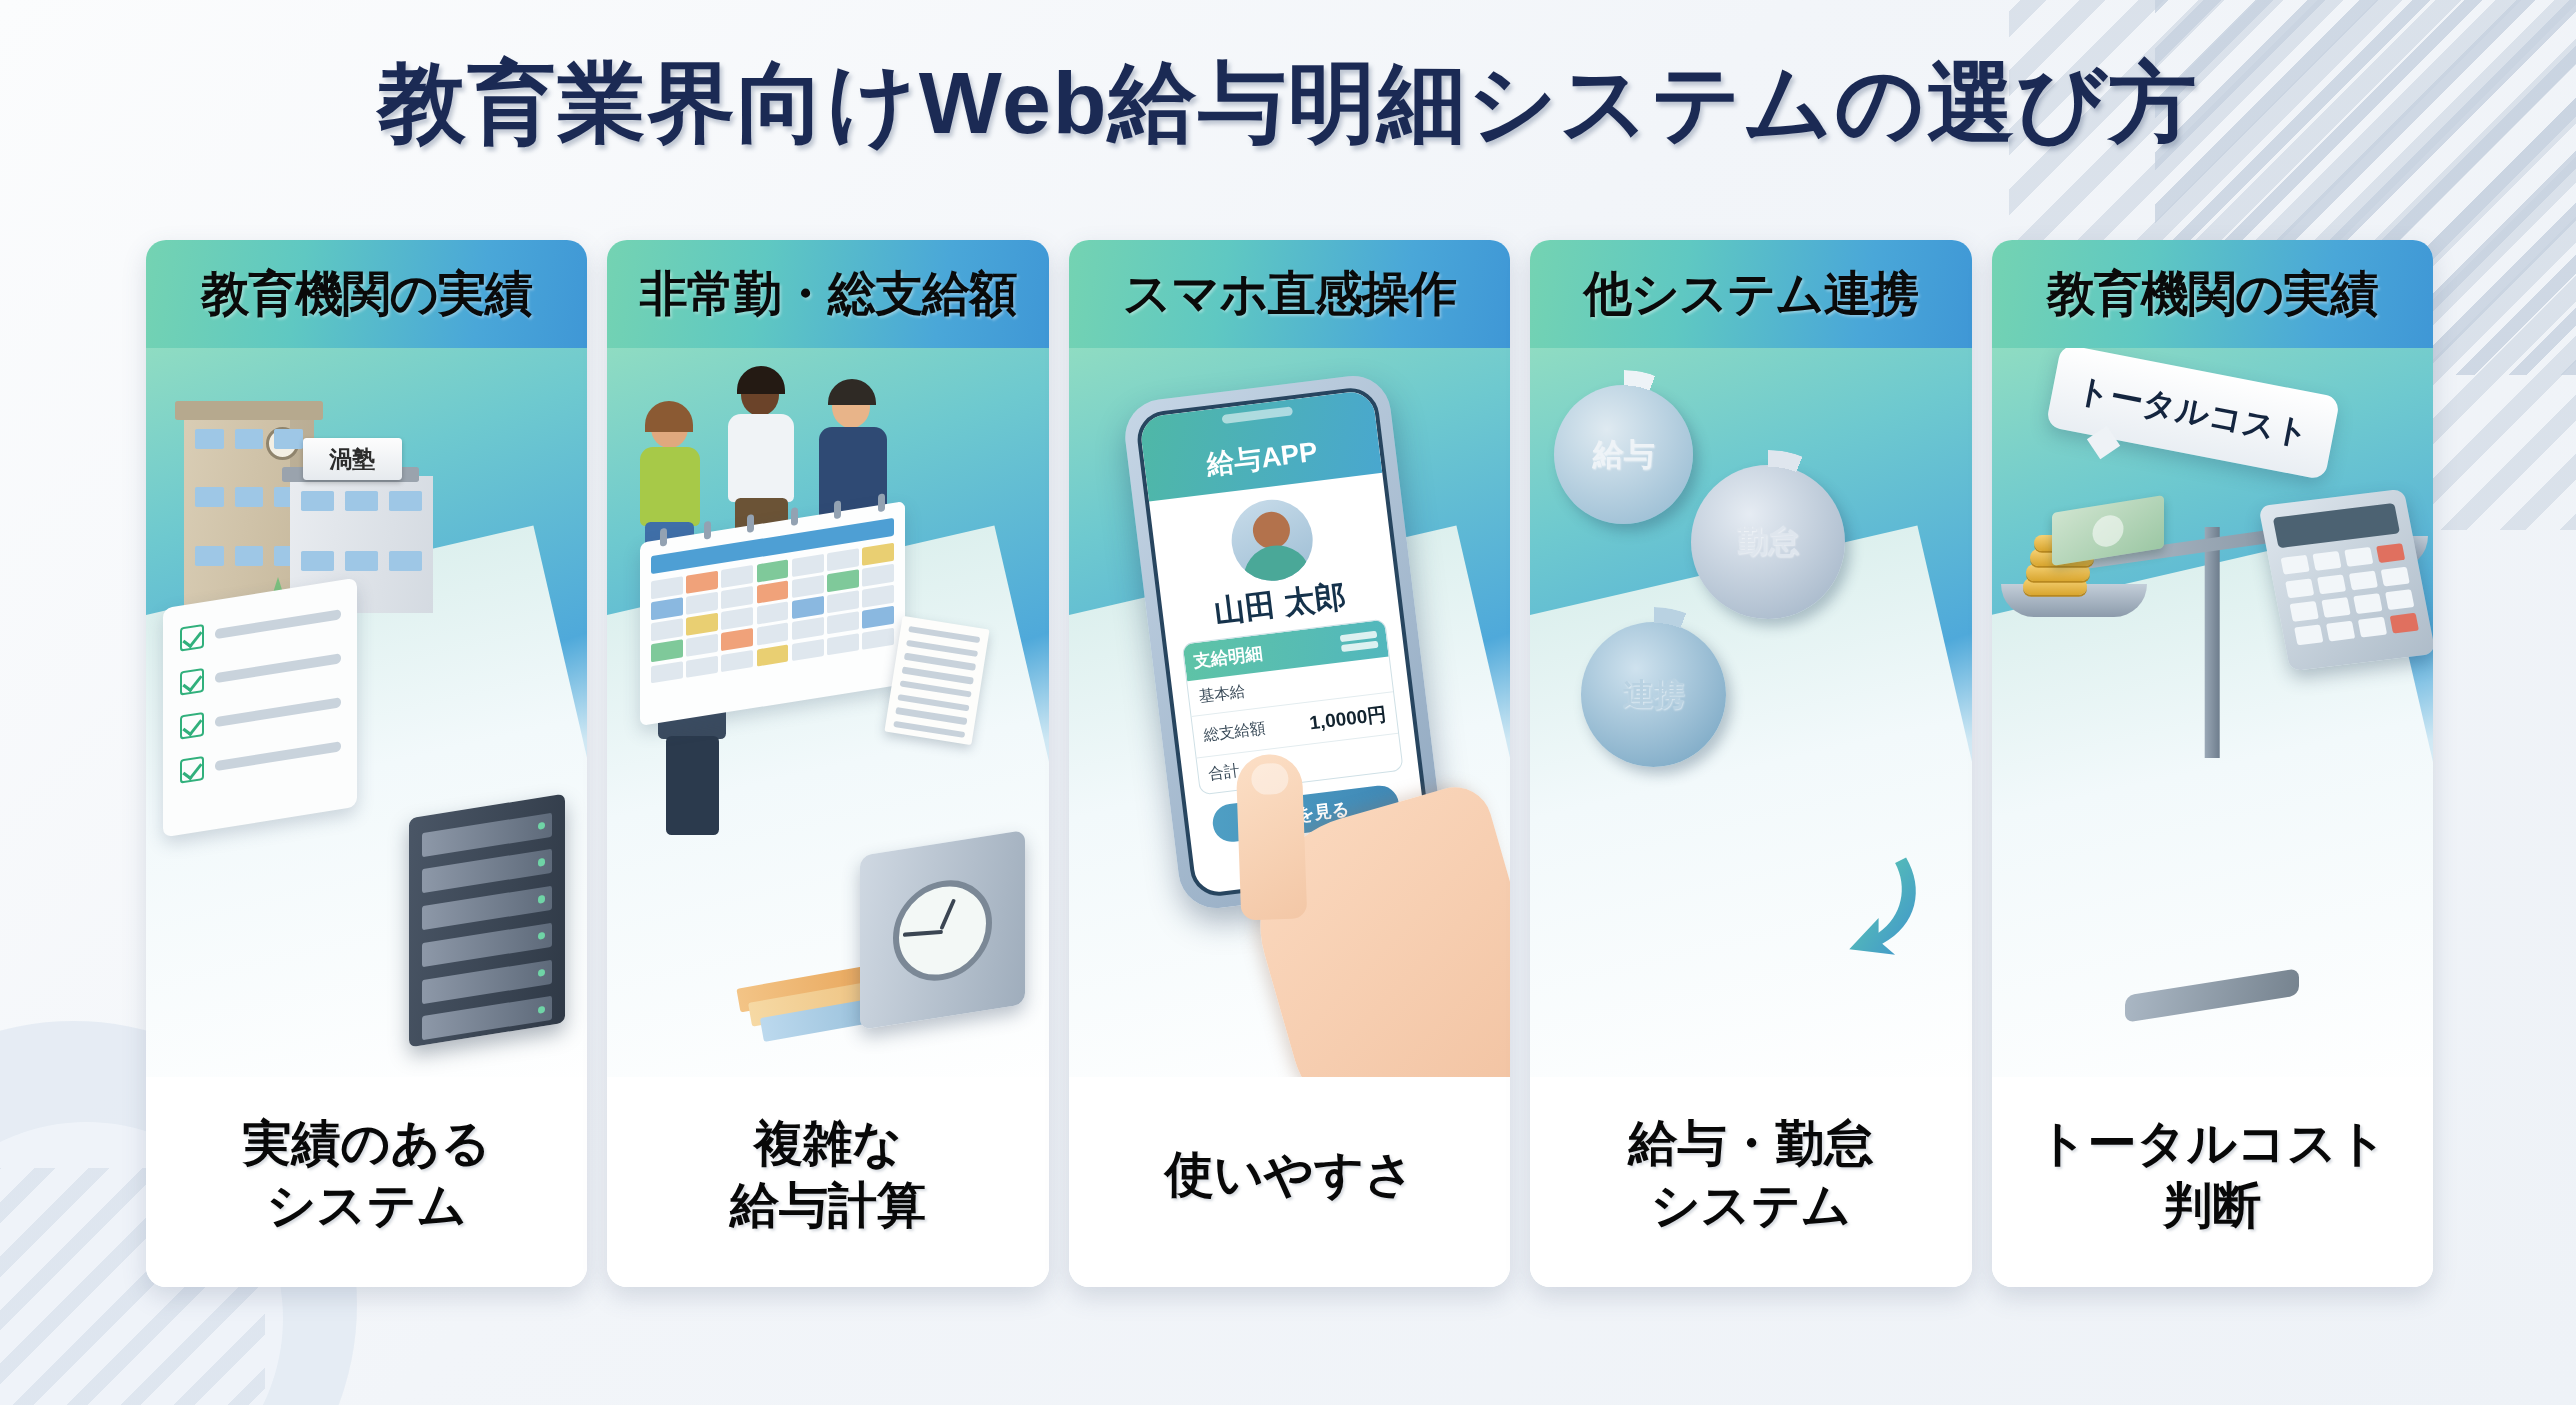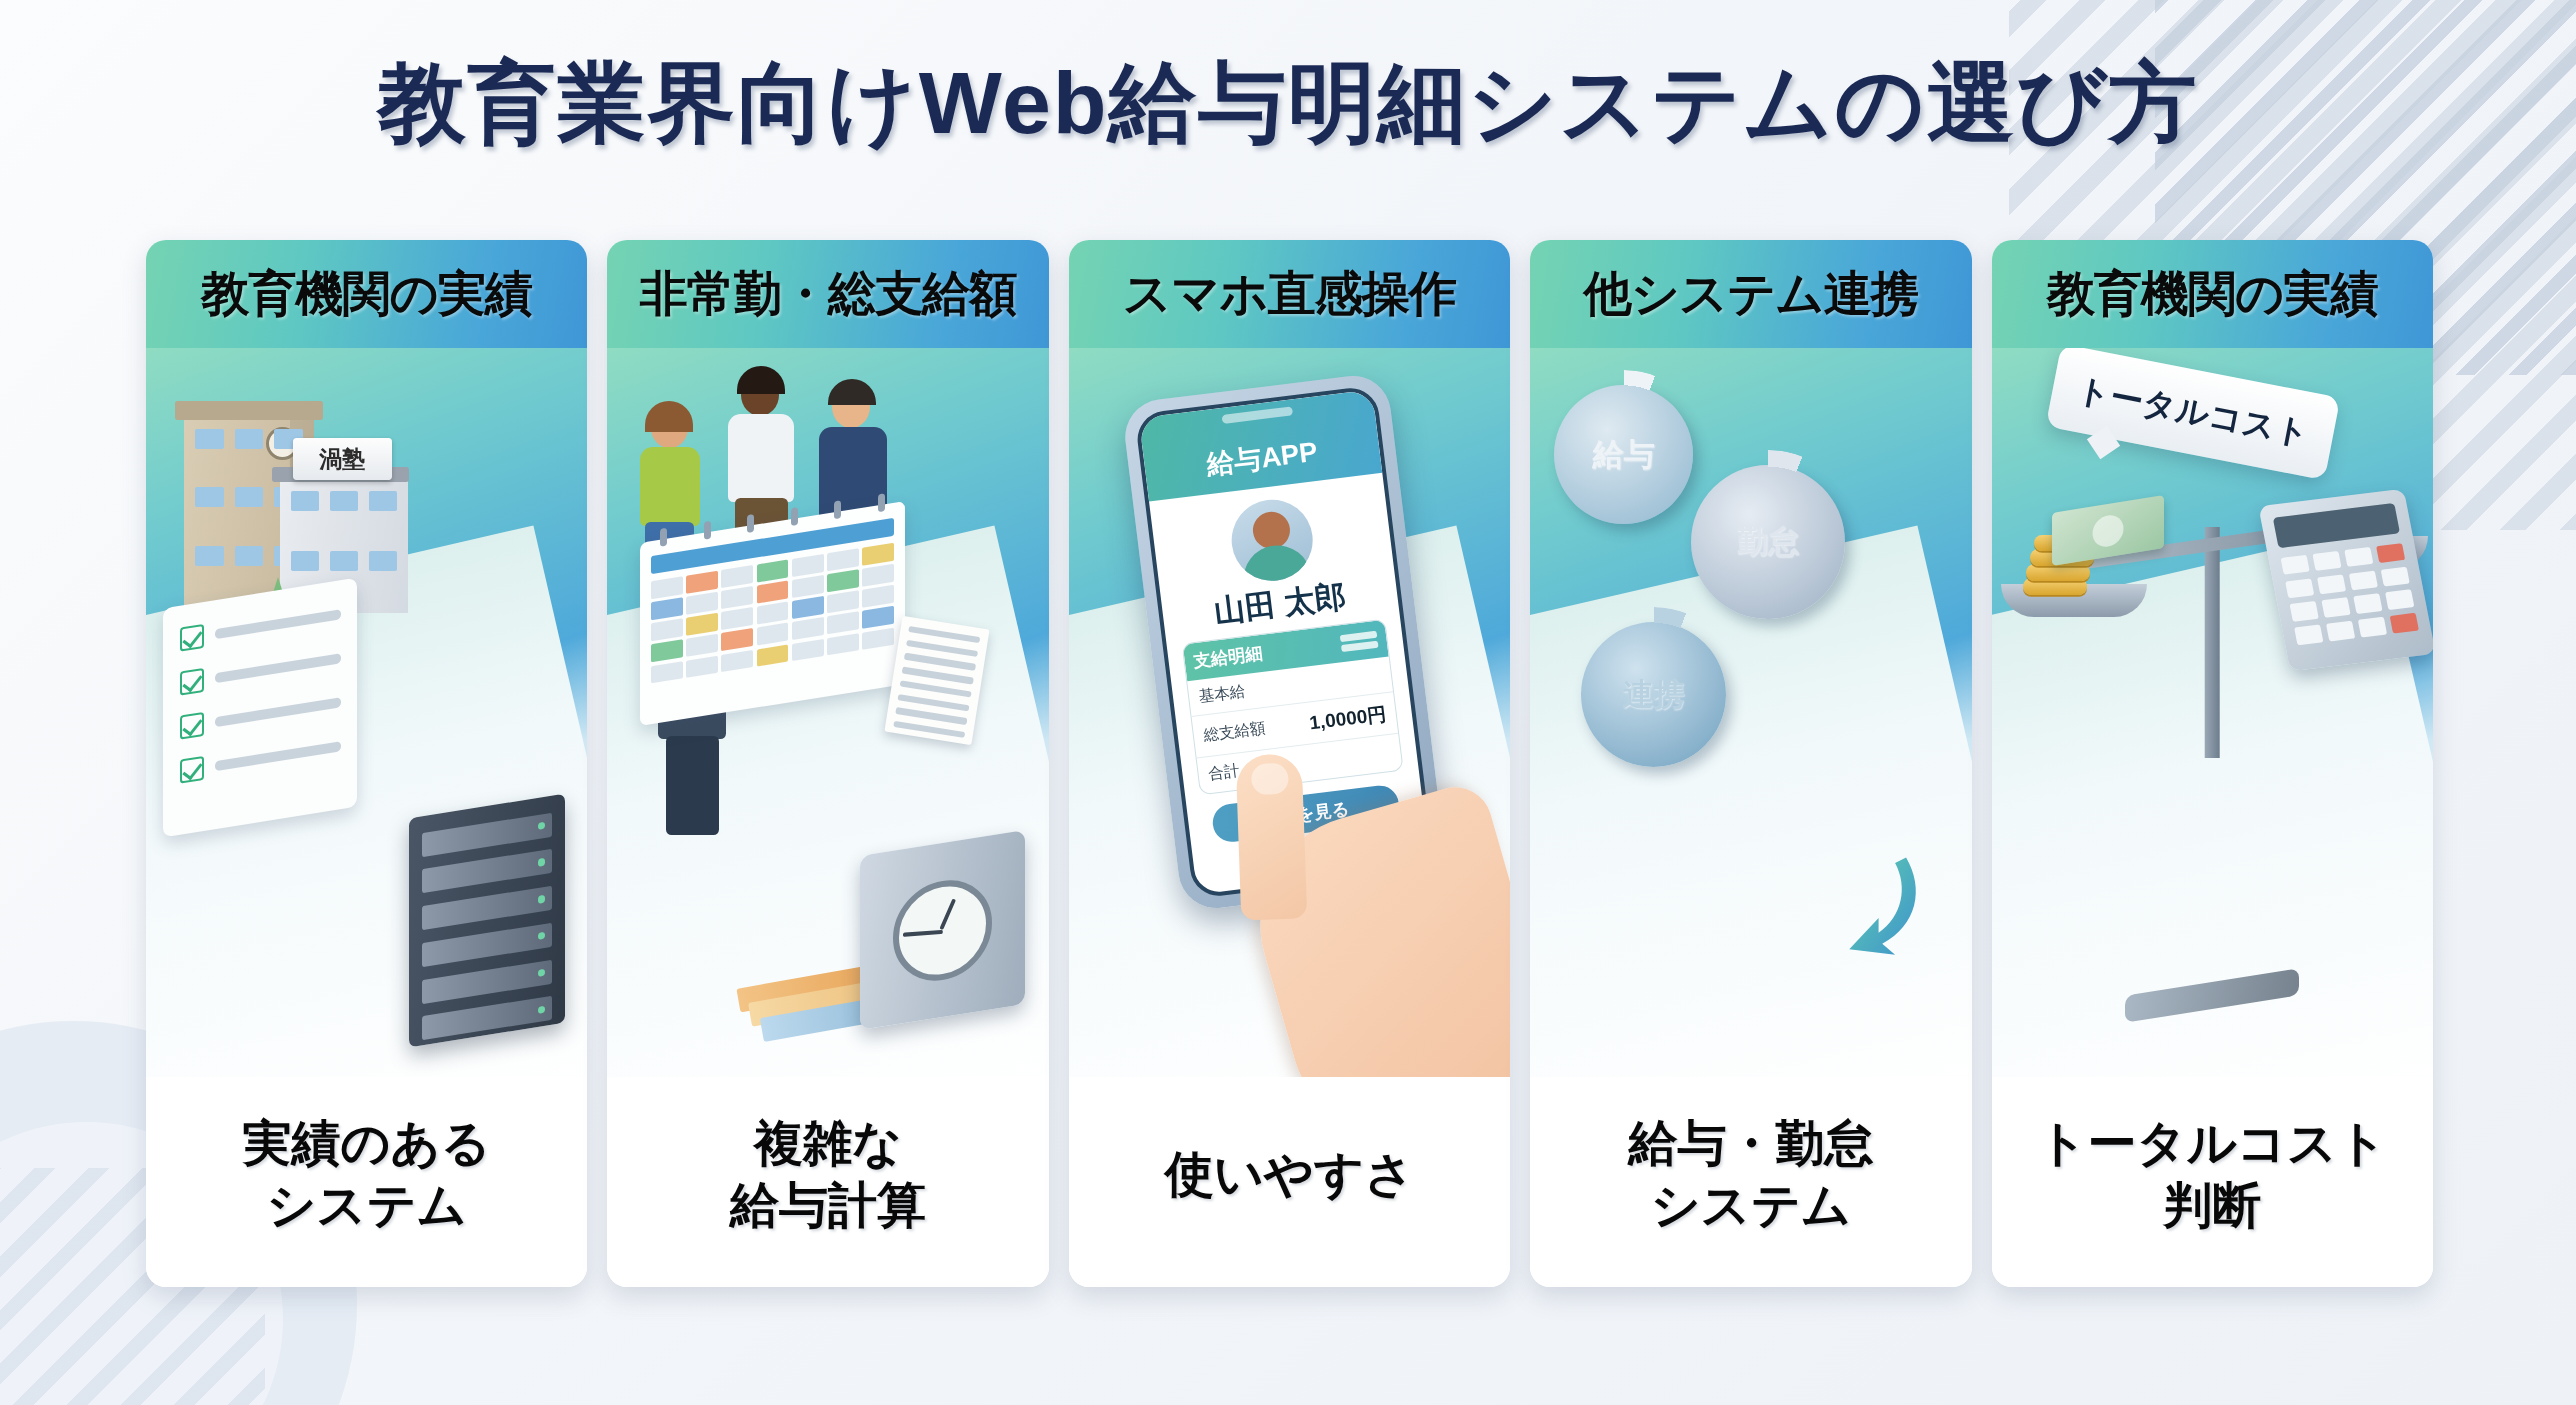--- a/index.html
+++ b/index.html
@@ -124,21 +124,21 @@
   
   .bld{position:absolute;}
   .bld-a{ left:38px; top:66px; width:130px; height:192px;
           background:linear-gradient(100deg,#d9cdb5,#c6b89c);
           box-shadow:inset -24px 0 0 rgba(0,0,0,.08);}
   .bld-a .roof{position:absolute;top:-12.8px;left:-9.1px;width:148px;height:18.3px;
           background:#b6a98e;border-radius:2.7px;}
   .clock{position:absolute;right:14.6px;top:12.8px;width:33px;height:33px;border-radius:50%;
          background:#f3efe4;border:3.7px solid #8f846d;}
   .clock:after{content:"";position:absolute;left:11px;top:4.6px;width:2.7px;height:11px;background:#6b6355;}
-  .bld-b{ left:134px; top:128px; width:128px; height:137px;
+  .bld-b{ left:144px; top:128px; width:143px; height:137px;
           background:linear-gradient(100deg,#e9ecf0,#d4dae1);}
   .bld-b .roof{position:absolute;top:-9.1px;left:-8.2px;width:137px;height:14.6px;background:#9aa3ad;border-radius:2.7px;}
   .sign{position:absolute; left:12.8px; top:-38px; width:99px;height:42px;
         background:linear-gradient(180deg,#fdfdfd,#e6eaee);
         border-radius:3.7px; box-shadow:0 2.7px 5.5px rgba(0,0,0,.22);
         display:flex;align-items:center;justify-content:center;
         font-size:23px;font-weight:bold;color:#2c2c2c;}
   .win-grid{position:absolute;inset:14.6px 11px 9.1px 11px;display:grid;
             grid-template-columns:repeat(3,1fr);gap:8.2px 11px;}
   .win-grid i{background:#9ec7e6;border-radius:1.8px;display:block;height:20px;}

